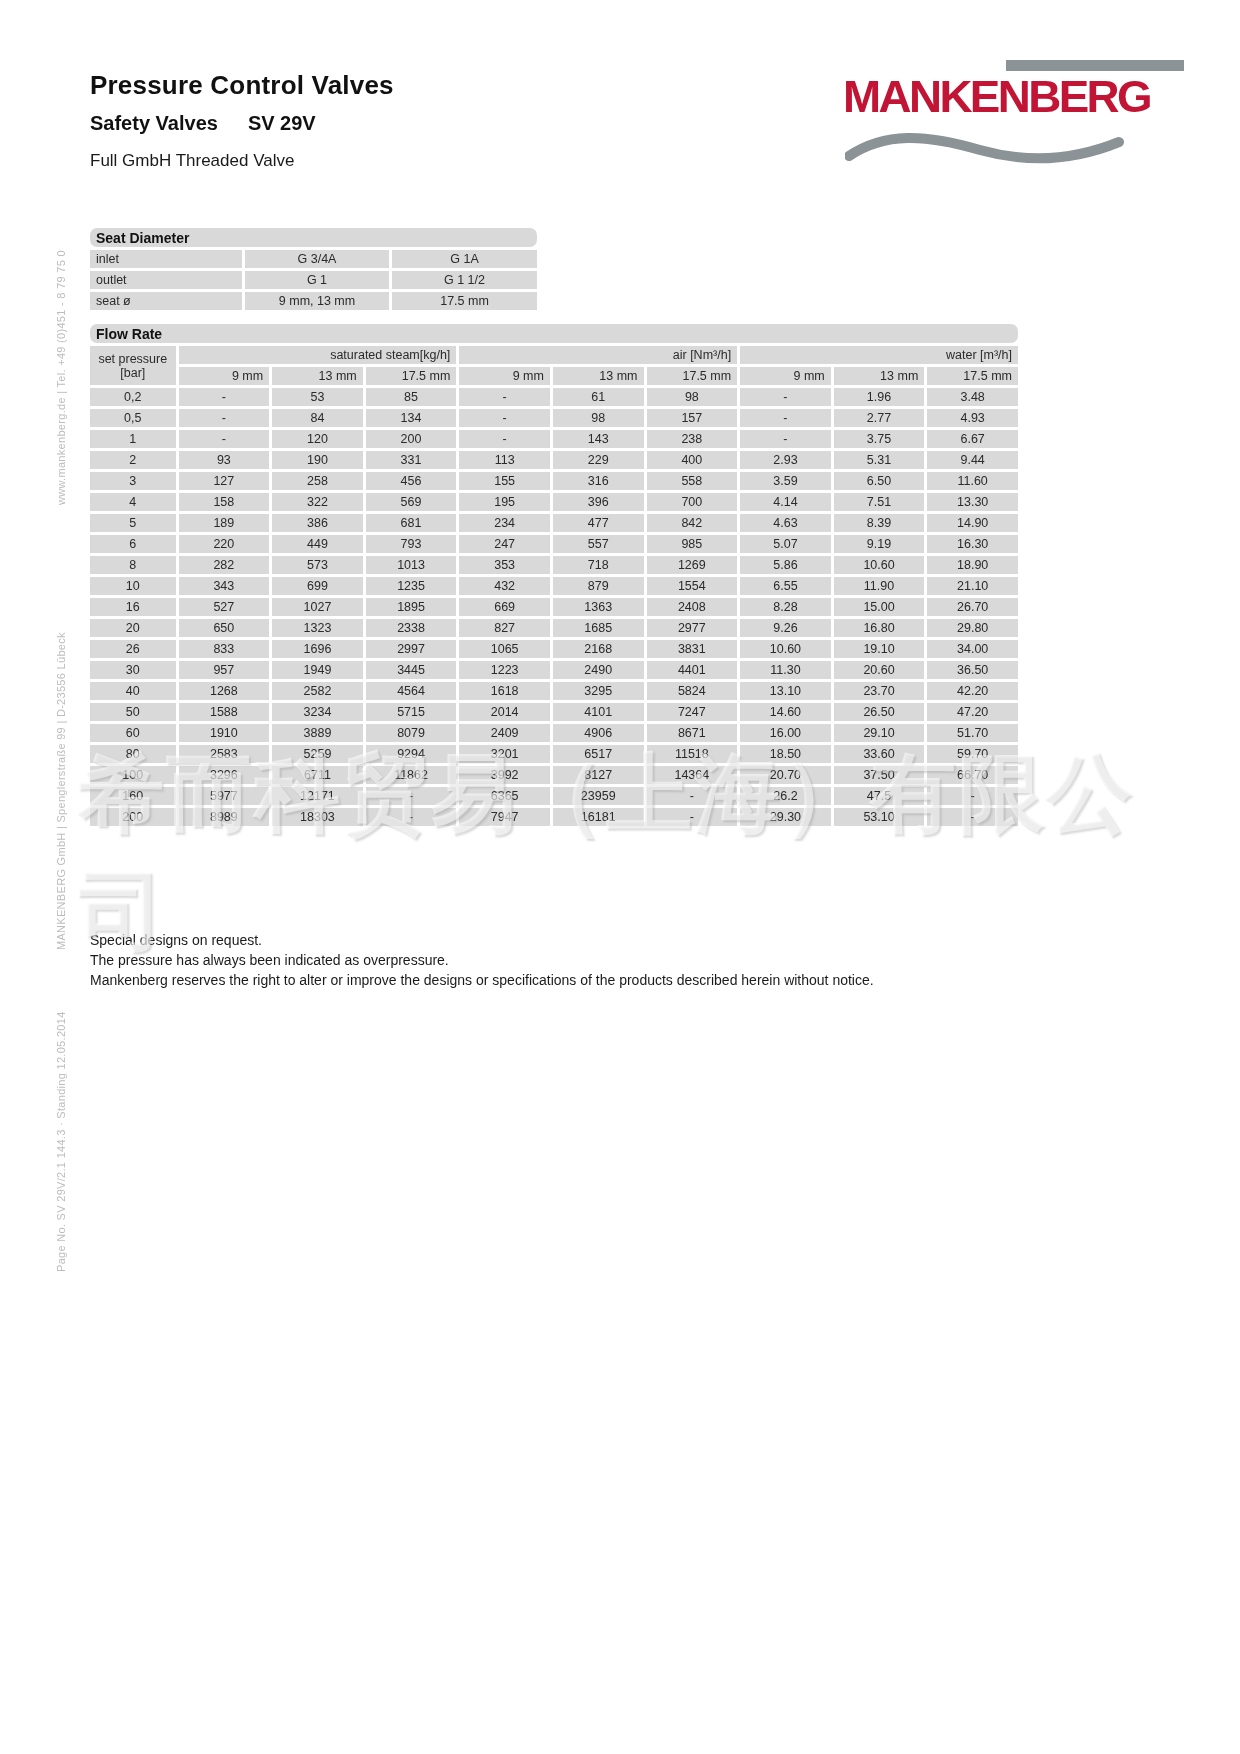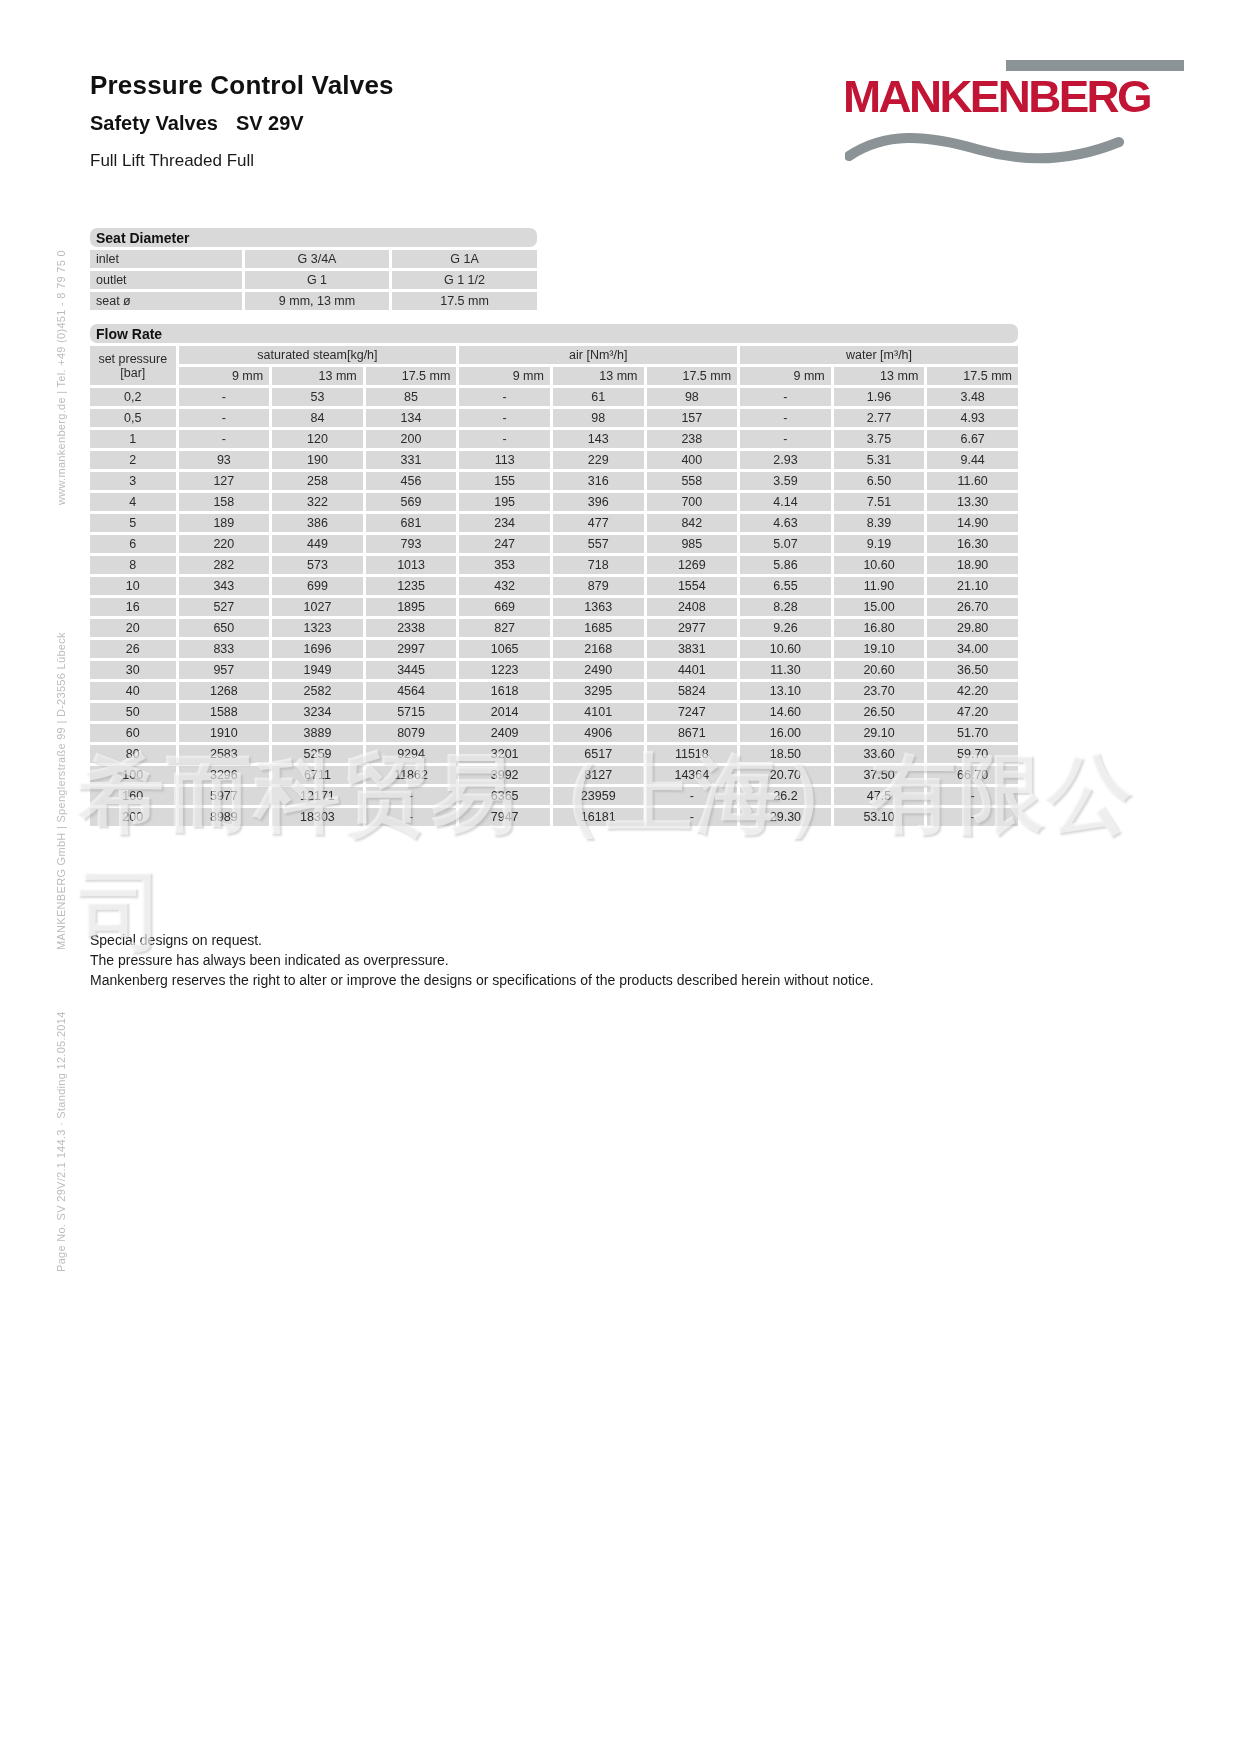--- a/index.html
+++ b/index.html
@@ -6,34 +6,34 @@
   html,body { background:#ffffff; }
   body { font-family:"Liberation Sans", sans-serif; color:#222; }
   .page {
     position:relative; width:1240px; height:1720px; background:#fff;
     overflow:hidden;
   }
 
   
   .title-h1 { position:absolute; left:90px; top:70px; font-size:26px; font-weight:bold; color:#111; letter-spacing:0.2px; }
   .title-h2 { position:absolute; left:90px; top:112px; font-size:20px; font-weight:bold; color:#111; }
-  .title-h2 .model { margin-left:18px; }
+  .title-h2 .model { margin-left:30px; }
   .title-h3 { position:absolute; left:90px; top:151px; font-size:17px; font-weight:normal; color:#1a1a1a; }
 
   .logo { position:absolute; left:843px; top:60px; width:345px; height:115px; }
   .logo-bar { position:absolute; right:4px; top:0; width:178px; height:11px; background:#8b9396; }
   .logo-text { position:absolute; left:0; top:12px; font-size:44px; font-weight:bold; color:#c21434; letter-spacing:-2.5px; transform:scaleX(1.04); transform-origin:0 0; white-space:nowrap; }
   .logo-wave { position:absolute; left:2px; top:66px; }
 
   
   table { border-collapse:separate; border-spacing:3px; table-layout:fixed; }
   th, td { background:#d9d9d9; height:18px; padding:0 6px; font-size:12.5px; font-weight:normal; color:#2b2b2b; text-align:center; white-space:nowrap; overflow:hidden; }
   .sec-title th { text-align:left; font-weight:bold; font-size:14px; color:#111; height:19px;border-radius:7px; }
   td.lbl { text-align:left; }
-  th.grp { text-align:center; }
+  th.grp { text-align:right; }
   th.sub { text-align:right; }
   .pressure-head { line-height:14px; vertical-align:middle; }
 
   .seat-table { position:absolute; left:87px; top:225px; width:453px; }
   .flow-table { position:absolute; left:87px; top:321px; width:934px; }
 
   
   .notes { position:absolute; left:90px; top:930px; font-size:14px; color:#1a1a1a; line-height:20px; }
 
   
@@ -50,21 +50,21 @@
 </style>
 </head>
 <body>
 
 <div class="page">
 
   <div class="title-h1">Pressure Control Valves</div>
   <div class="title-h2">
     <span>Safety Valves</span><span class="model">SV 29V</span>
   </div>
-  <div class="title-h3">Full Lift Threaded Full</div>
+  <div class="title-h3">Full GmbH Threaded Valve</div>
 
   <div class="logo">
     <div class="logo-bar"></div>
     <div class="logo-text">MANKENBERG</div>
     <svg class="logo-wave" width="280" height="44" viewBox="0 0 280 44">
       <path d="M4 30 C 40 6, 80 8, 135 24 C 185 38, 230 34, 274 16" stroke="#8b9396" stroke-width="10" fill="none" stroke-linecap="round"></path>
     </svg>
   </div>
 
   <table class="seat-table">

